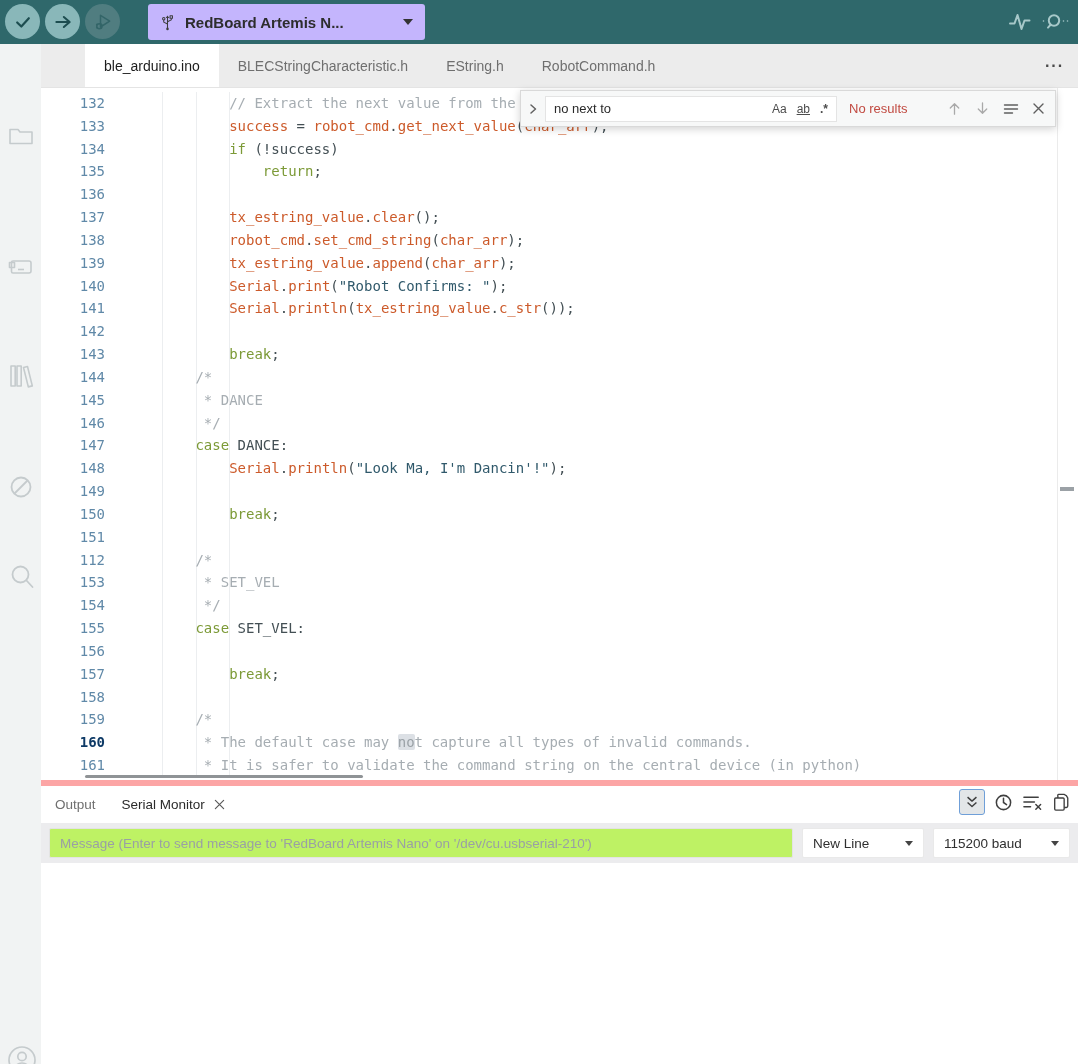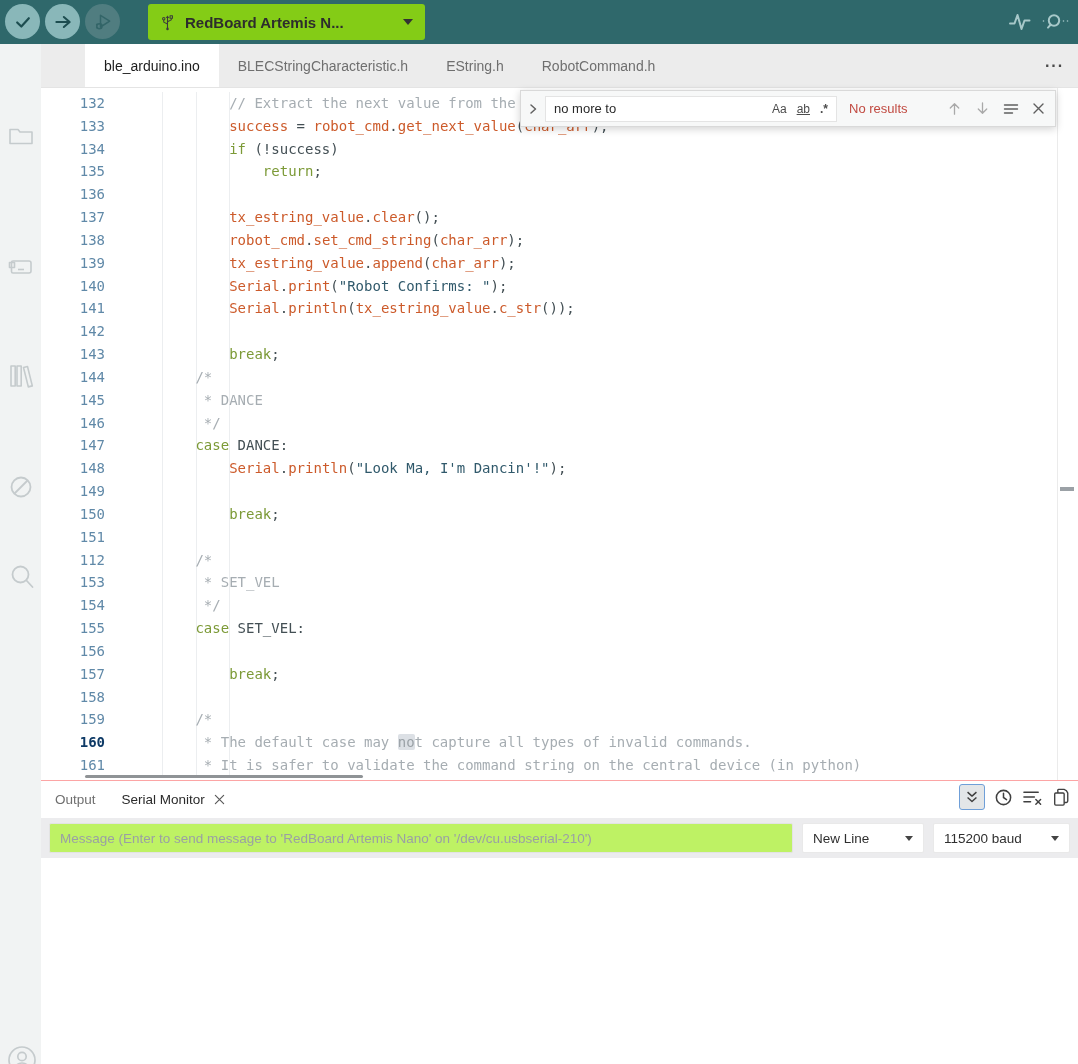--- a/index.html
+++ b/index.html
@@ -6,21 +6,21 @@
   #app{position:relative;width:1078px;height:1064px;overflow:hidden;
        font-family:"Liberation Sans",sans-serif;background:#fff;}
   svg{display:block;}
 
   
   .toolbar{position:absolute;left:0;top:0;width:1078px;height:44px;background:#2f686b;}
   .tbtn{position:absolute;top:4px;width:35px;height:35px;border-radius:50%;
         background:#89b7b9;display:flex;align-items:center;justify-content:center;}
   .tbtn.verify{left:5px;} .tbtn.upload{left:45px;}
   .tbtn.debug{left:85px;background:#507d80;}
-  .board-select{position:absolute;left:148px;top:4px;width:277px;height:36px;background:#84cc16;
+  .board-select{position:absolute;left:148px;top:4px;width:277px;height:36px;background:#c4b5fd;
         border-radius:3px;display:flex;align-items:center;padding:0 12px;box-sizing:border-box;gap:10px;}
   .board-label{font-size:15px;font-weight:700;color:#2d2d2d;white-space:nowrap;}
   .caret{width:0;height:0;border-left:5px solid transparent;border-right:5px solid transparent;
         border-top:6px solid #333;}
   .board-select .caret{margin-left:auto;}
   .top-icon{position:absolute;top:11px;color:#a7c8c9;}
   .top-icon.plotter{right:46px;} .top-icon.monitor{right:8px;}
 
   
   .sidebar{position:absolute;left:0;top:44px;width:41px;bottom:0;background:#f1f3f3;}
@@ -66,21 +66,21 @@
   .fw-opt{font-size:12px;color:#4c4c4c;padding:0 2px;white-space:nowrap;}
   .fw-opt.word{text-decoration:underline;}
   .fw-opt.regex{font-weight:600;}
   .fw-results{font-size:13px;color:#c14a41;margin-left:6px;white-space:nowrap;}
   .fw-actions{margin-left:auto;display:flex;align-items:center;gap:13px;}
   .fw-actions .act{color:#a9a9a9;display:flex;align-items:center;}
   .fw-actions .act.dark{color:#5f5f5f;}
 
   
   .panel{position:absolute;left:41px;top:780px;width:1037px;bottom:0;background:#fff;
-      border-top:1px solid #fca5a5;box-sizing:border-box;}
+      border-top:6px solid #fca5a5;box-sizing:border-box;}
   .panel-tabs{position:relative;height:36px;display:flex;align-items:center;padding-left:14px;}
   .ptab{font-size:13.5px;color:#6f6f6f;margin-right:26px;display:flex;align-items:center;gap:9px;}
   .ptab.active{color:#2b2b2b;}
   .ptab .close{color:#5a5a5a;display:flex;align-items:center;}
   .panel-icons{position:absolute;right:8px;top:3px;display:flex;align-items:center;gap:9px;}
   .pic{color:#3f3f3f;display:flex;align-items:center;justify-content:center;}
   .pic.autoscroll{width:26px;height:26px;border:1px solid #6f9fd8;background:#e3e6e8;border-radius:3px;box-sizing:border-box;}
   .msg-row{position:absolute;left:0;top:37px;width:100%;height:40px;background:#ececee;
       box-sizing:border-box;display:flex;align-items:center;gap:9px;padding:0 8px;}
   .msg-input{flex:1;height:30px;background:#bef264;border:1px solid #e3e3e3;border-radius:2px;
@@ -241,21 +241,21 @@
     <div class="ov-dash"></div>
   </div>
 
   <div class="findw">
     <span class="fw-toggle">
       <svg width="12" height="12" viewBox="0 0 12 12" fill="none" stroke="currentColor" stroke-width="1.5" stroke-linecap="round" stroke-linejoin="round">
           <path d="M4 2l4.5 4L4 10"></path>
         </svg>
     </span>
     <div class="fw-input">
-      <span class="fw-query">no more to</span>
+      <span class="fw-query">no next to</span>
       <span class="fw-opt">Aa</span>
       <span class="fw-opt word">ab</span>
       <span class="fw-opt regex">.*</span>
     </div>
     <span class="fw-results">No results</span>
     <div class="fw-actions">
       <span class="act">
         <svg width="15" height="15" viewBox="0 0 16 16" fill="none" stroke="currentColor" stroke-width="1.4" stroke-linecap="round" stroke-linejoin="round">
             <path d="M8 14V3M3.5 7.5L8 3l4.5 4.5"></path>
           </svg>

